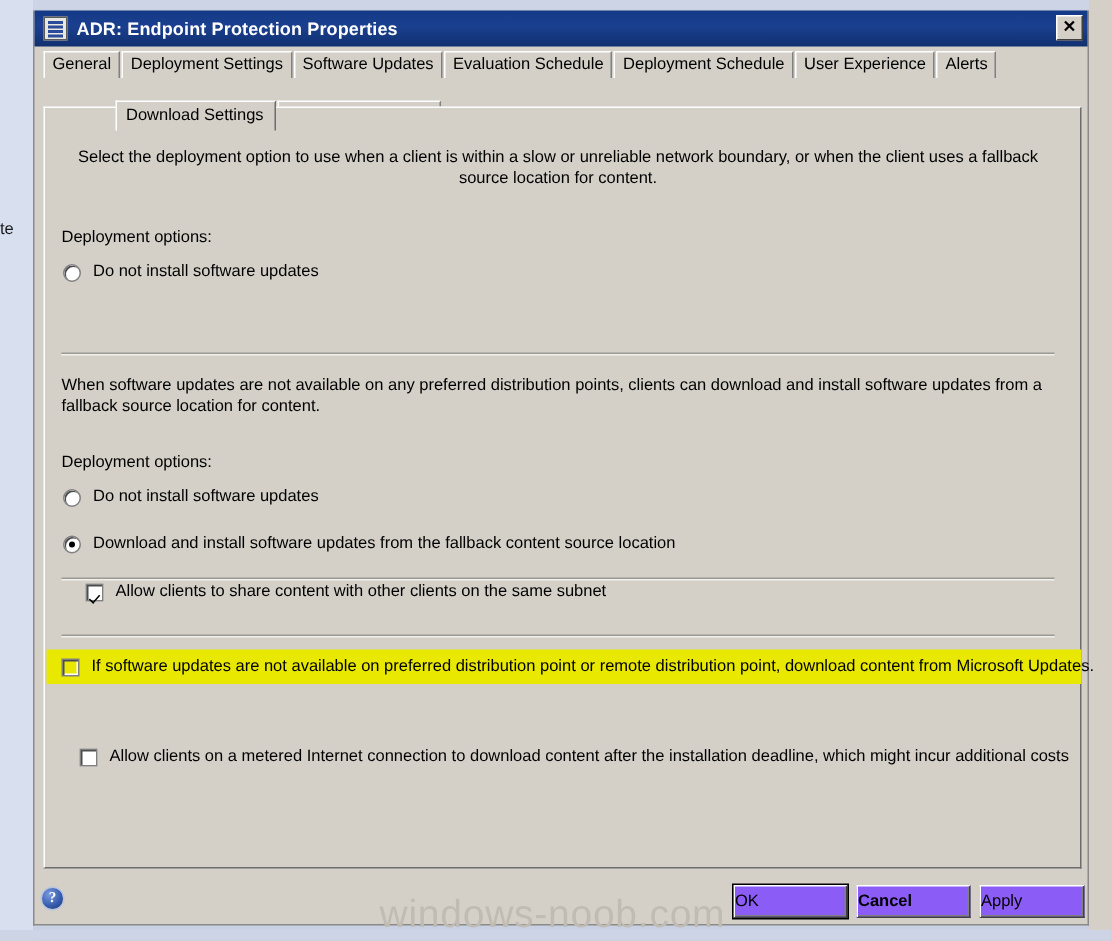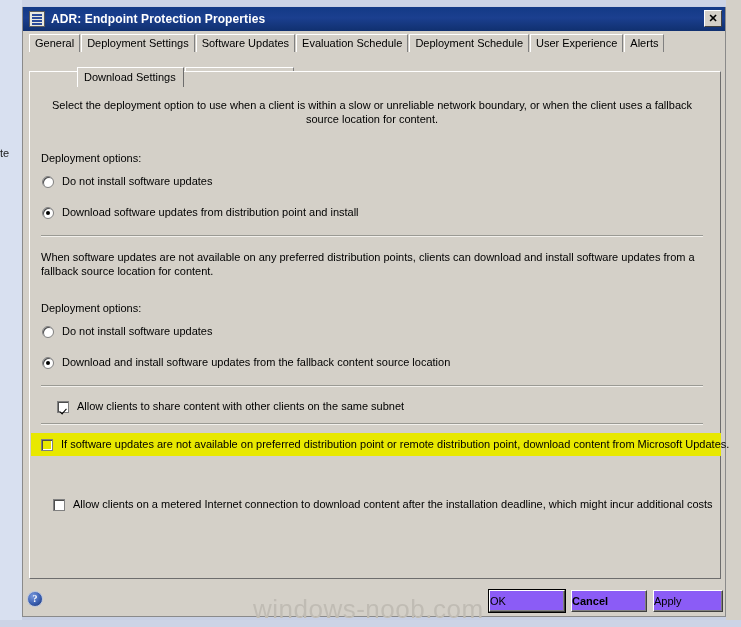--- a/index.html
+++ b/index.html
@@ -369,44 +369,40 @@
 
     <div class="para" style="left:11px; top:26px; width:662px;text-align:center;">Select the deployment option to use when a client is within a slow or unreliable network boundary, or when the client uses a fallback source location for content.</div>
 
     <div class="label" style="left:11px; top:80px;">Deployment options:</div>
 
     <div class="optrow" style="left:12px; top:103px;">
       <span class="radio"></span>
       <span class="opt-text">Do not install software updates</span>
     </div>
 
-    <div class="optrow" style="left:12px; top:134px;">
-      <span class="radio checked"></span>
-      <span class="opt-text">Download software updates from distribution point and install</span>
-    </div>
 
     <hr class="sep" style="left:11px; top:163px; width:662px;">
 
     <div class="para" style="left:11px; top:178px; width:662px;">When software updates are not available on any preferred distribution points, clients can download and install software updates from a fallback source location for content.</div>
 
     <div class="label" style="left:11px; top:230px;">Deployment options:</div>
 
     <div class="optrow" style="left:12px; top:253px;">
       <span class="radio"></span>
       <span class="opt-text">Do not install software updates</span>
     </div>
 
     <div class="optrow" style="left:12px; top:284px;">
       <span class="radio checked"></span>
       <span class="opt-text">Download and install software updates from the fallback content source location</span>
     </div>
 
     <hr class="sep" style="left:11px; top:313px; width:662px;">
 
-    <div class="optrow" style="left:11px; top:328px;padding-left:16px;">
+    <div class="optrow" style="left:11px; top:316px;padding-left:16px;">
       <span class="cbox checked"></span>
       <span class="opt-text">Allow clients to share content with other clients on the same subnet</span>
     </div>
 
     <hr class="sep" style="left:11px; top:351px; width:662px;">
 
     <div class="optrow" style="left:11px; top:366px;">
       <span class="cbox yellowfill"></span>
       <span class="opt-text">If software updates are not available on preferred distribution point or remote distribution point, download content from Microsoft Updates.</span>
     </div>

